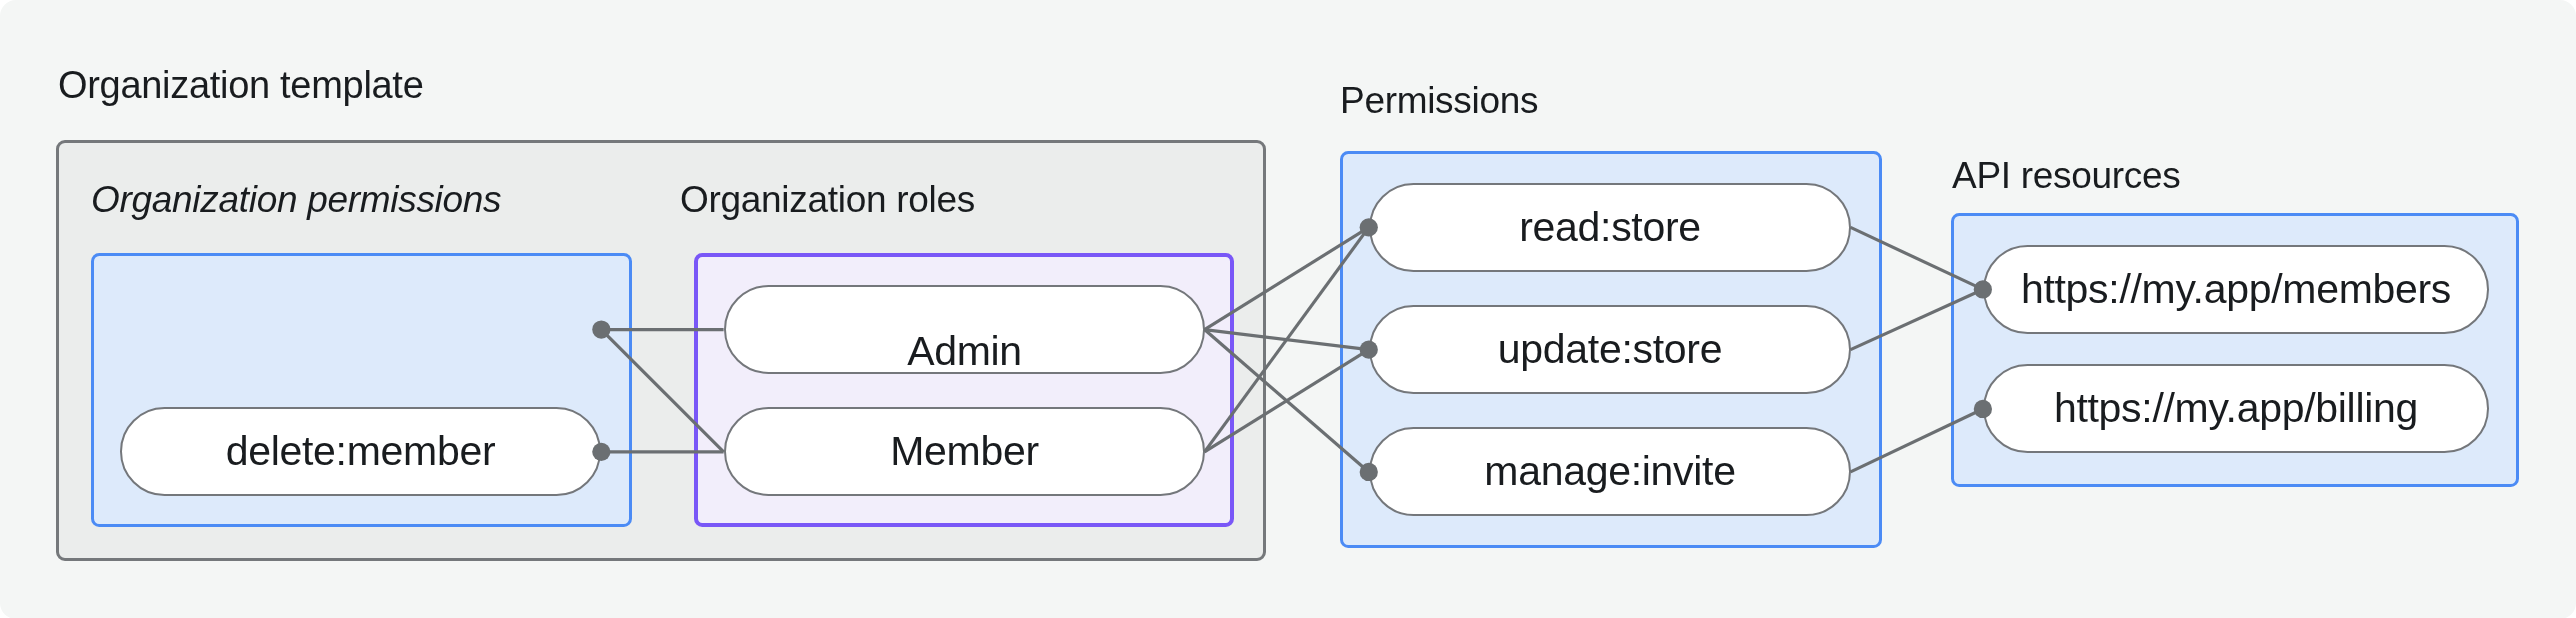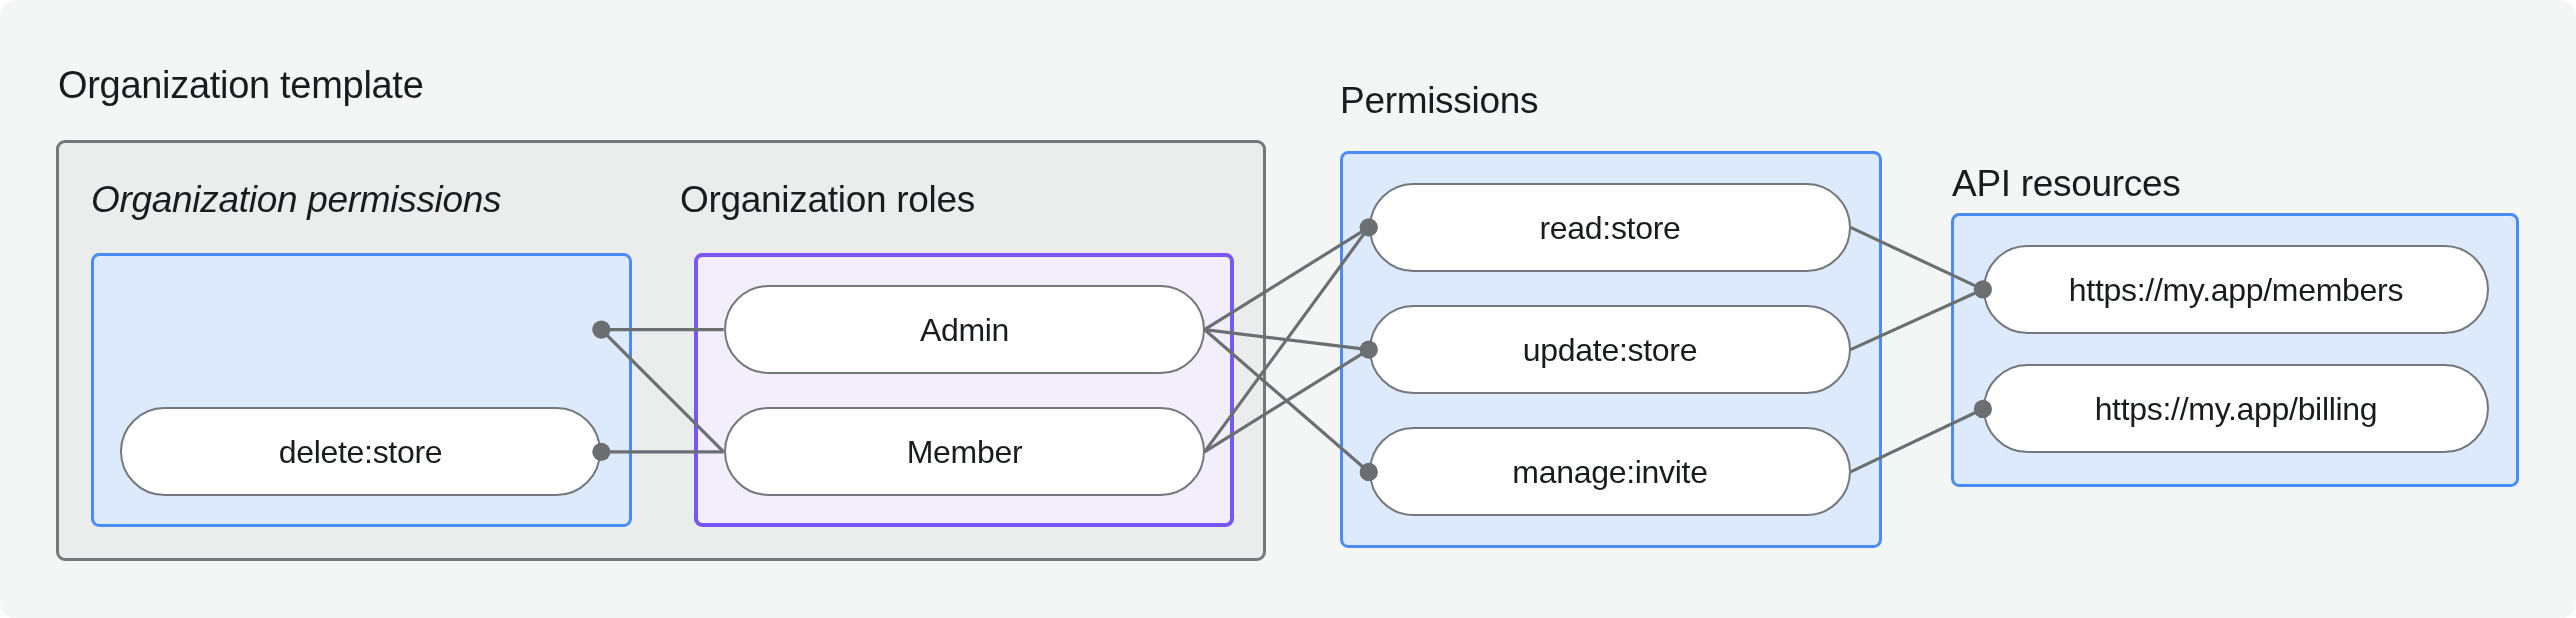--- a/index.html
+++ b/index.html
@@ -20,49 +20,49 @@
   .label{position:absolute; font-size:37px; line-height:1.15; color:var(--text); white-space:nowrap;}
   .box{position:absolute; border-radius:9px;}
   .box.gray{background:var(--gray-box-fill); border:3.7px solid var(--gray-box-border);}
   .group{position:absolute; border-radius:8.2px;}
   .group.blue{background:var(--blue-box-fill); border:3.7px solid var(--blue-box-border);}
   .group.purple{background:var(--purple-box-fill); border:4.6px solid var(--purple-box-border);}
   .pill{
     position:absolute; background:var(--pill-fill); border:2.7px solid var(--pill-border);
     border-radius:45px; display:flex; align-items:center; justify-content:center;
   }
-  .pill span{font-size:32px; line-height:1; color:var(--text); white-space:nowrap;}
+  .pill span{font-size:41px; line-height:1; color:var(--text); white-space:nowrap;}
   #edges{position:absolute; left:0; top:0; width:2576px; height:619px; pointer-events:none;}
 </style>
 </head>
 <body>
 
 <div class="canvas">
 
   <div class="title" style="left:58px; top:64px;">Organization template</div>
 
   <div class="box gray" style="left:56px; top:140px; width:1210px; height:421px;"></div>
 
   <div class="label" style="left:91px; top:179px;font-style:italic;">Organization permissions</div>
   <div class="group blue" style="left:91px; top:253px; width:541px; height:274px;"></div>
 
   <div class="label" style="left:680px; top:179px;">Organization roles</div>
   <div class="group purple" style="left:694px; top:253px; width:540px; height:274px;"></div>
 
   <div class="label" style="left:1340px; top:80px;">Permissions</div>
   <div class="group blue" style="left:1340px; top:151px; width:542px; height:397px;"></div>
 
-  <div class="label" style="left:1952px; top:155px;margin-top:8px;">API resources</div>
+  <div class="label" style="left:1952px; top:155px;">API resources</div>
   <div class="group blue" style="left:1951px; top:213px; width:568px; height:274px;"></div>
 
   <div class="pill" style="left:120px; top:407px; width:481px; height:89px;">
-    <span>delete:store</span>
+    <span>delete:member</span>
   </div>
 
-  <div class="pill" style="left:724px; top:285px; width:481px; height:89px;">
+  <div class="pill" style="left:724px; top:285px; width:481px; height:89px;align-items:flex-end;">
     <span>Admin</span>
   </div>
   <div class="pill" style="left:724px; top:407px; width:481px; height:89px;">
     <span>Member</span>
   </div>
 
   <div class="pill" style="left:1369px; top:183px; width:482px; height:89px;">
     <span>read:store</span>
   </div>
   <div class="pill" style="left:1369px; top:305px; width:482px; height:89px;">

